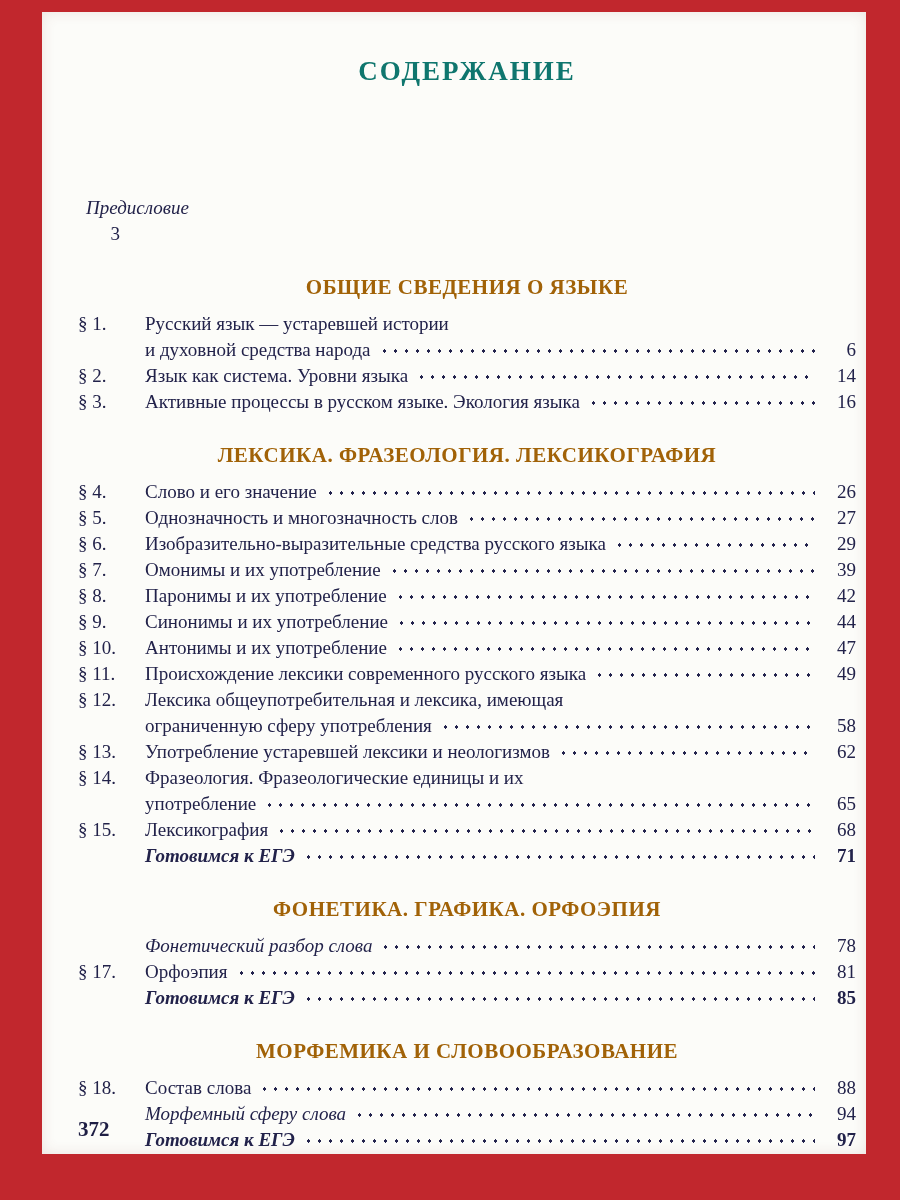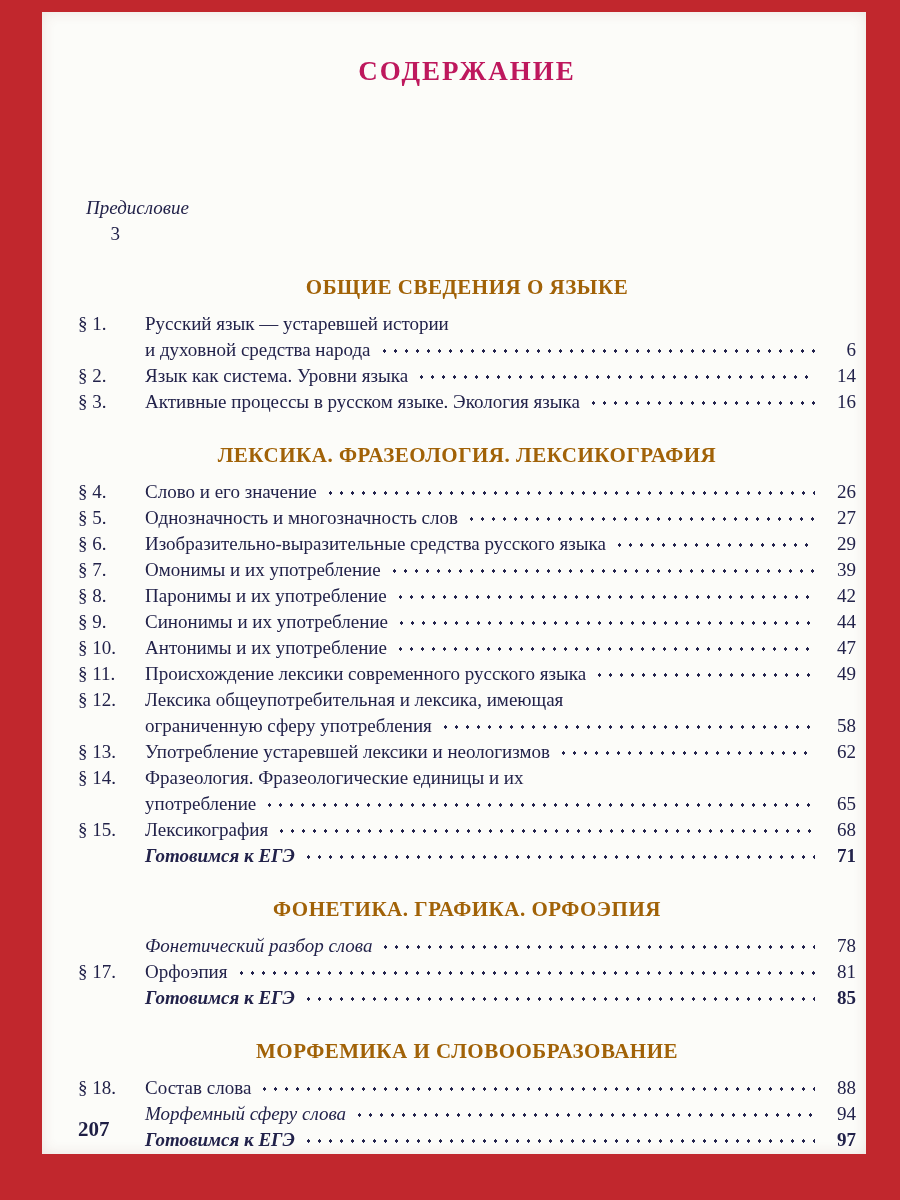--- a/index.html
+++ b/index.html
@@ -24,21 +24,21 @@
   }
   .content {
     padding: 44px 10px 0 36px;
   }
   h1.toc-title {
     margin: 0;
     text-align: center;
     font-size: 27px;
     font-weight: bold;
     letter-spacing: 2px;
-    color: #be185d;
+    color: #0f766e;
   }
   .preface-row {
     display: flex;
     align-items: baseline;
     margin-top: 108px;
     font-size: 19px;
     line-height: 26px;
     flex-direction: column;
   }
   .preface-row .txt { font-style: italic; white-space: nowrap; }
@@ -333,15 +333,15 @@
                   <span class="dots"></span>
                   <span class="pg">97</span>
                 </div>
               </div>
             </div>
           </div>
         </div>
 
     </div>
 
-    <div class="folio">207</div>
+    <div class="folio">372</div>
   </div>
 </div>
 
 </body></html>

